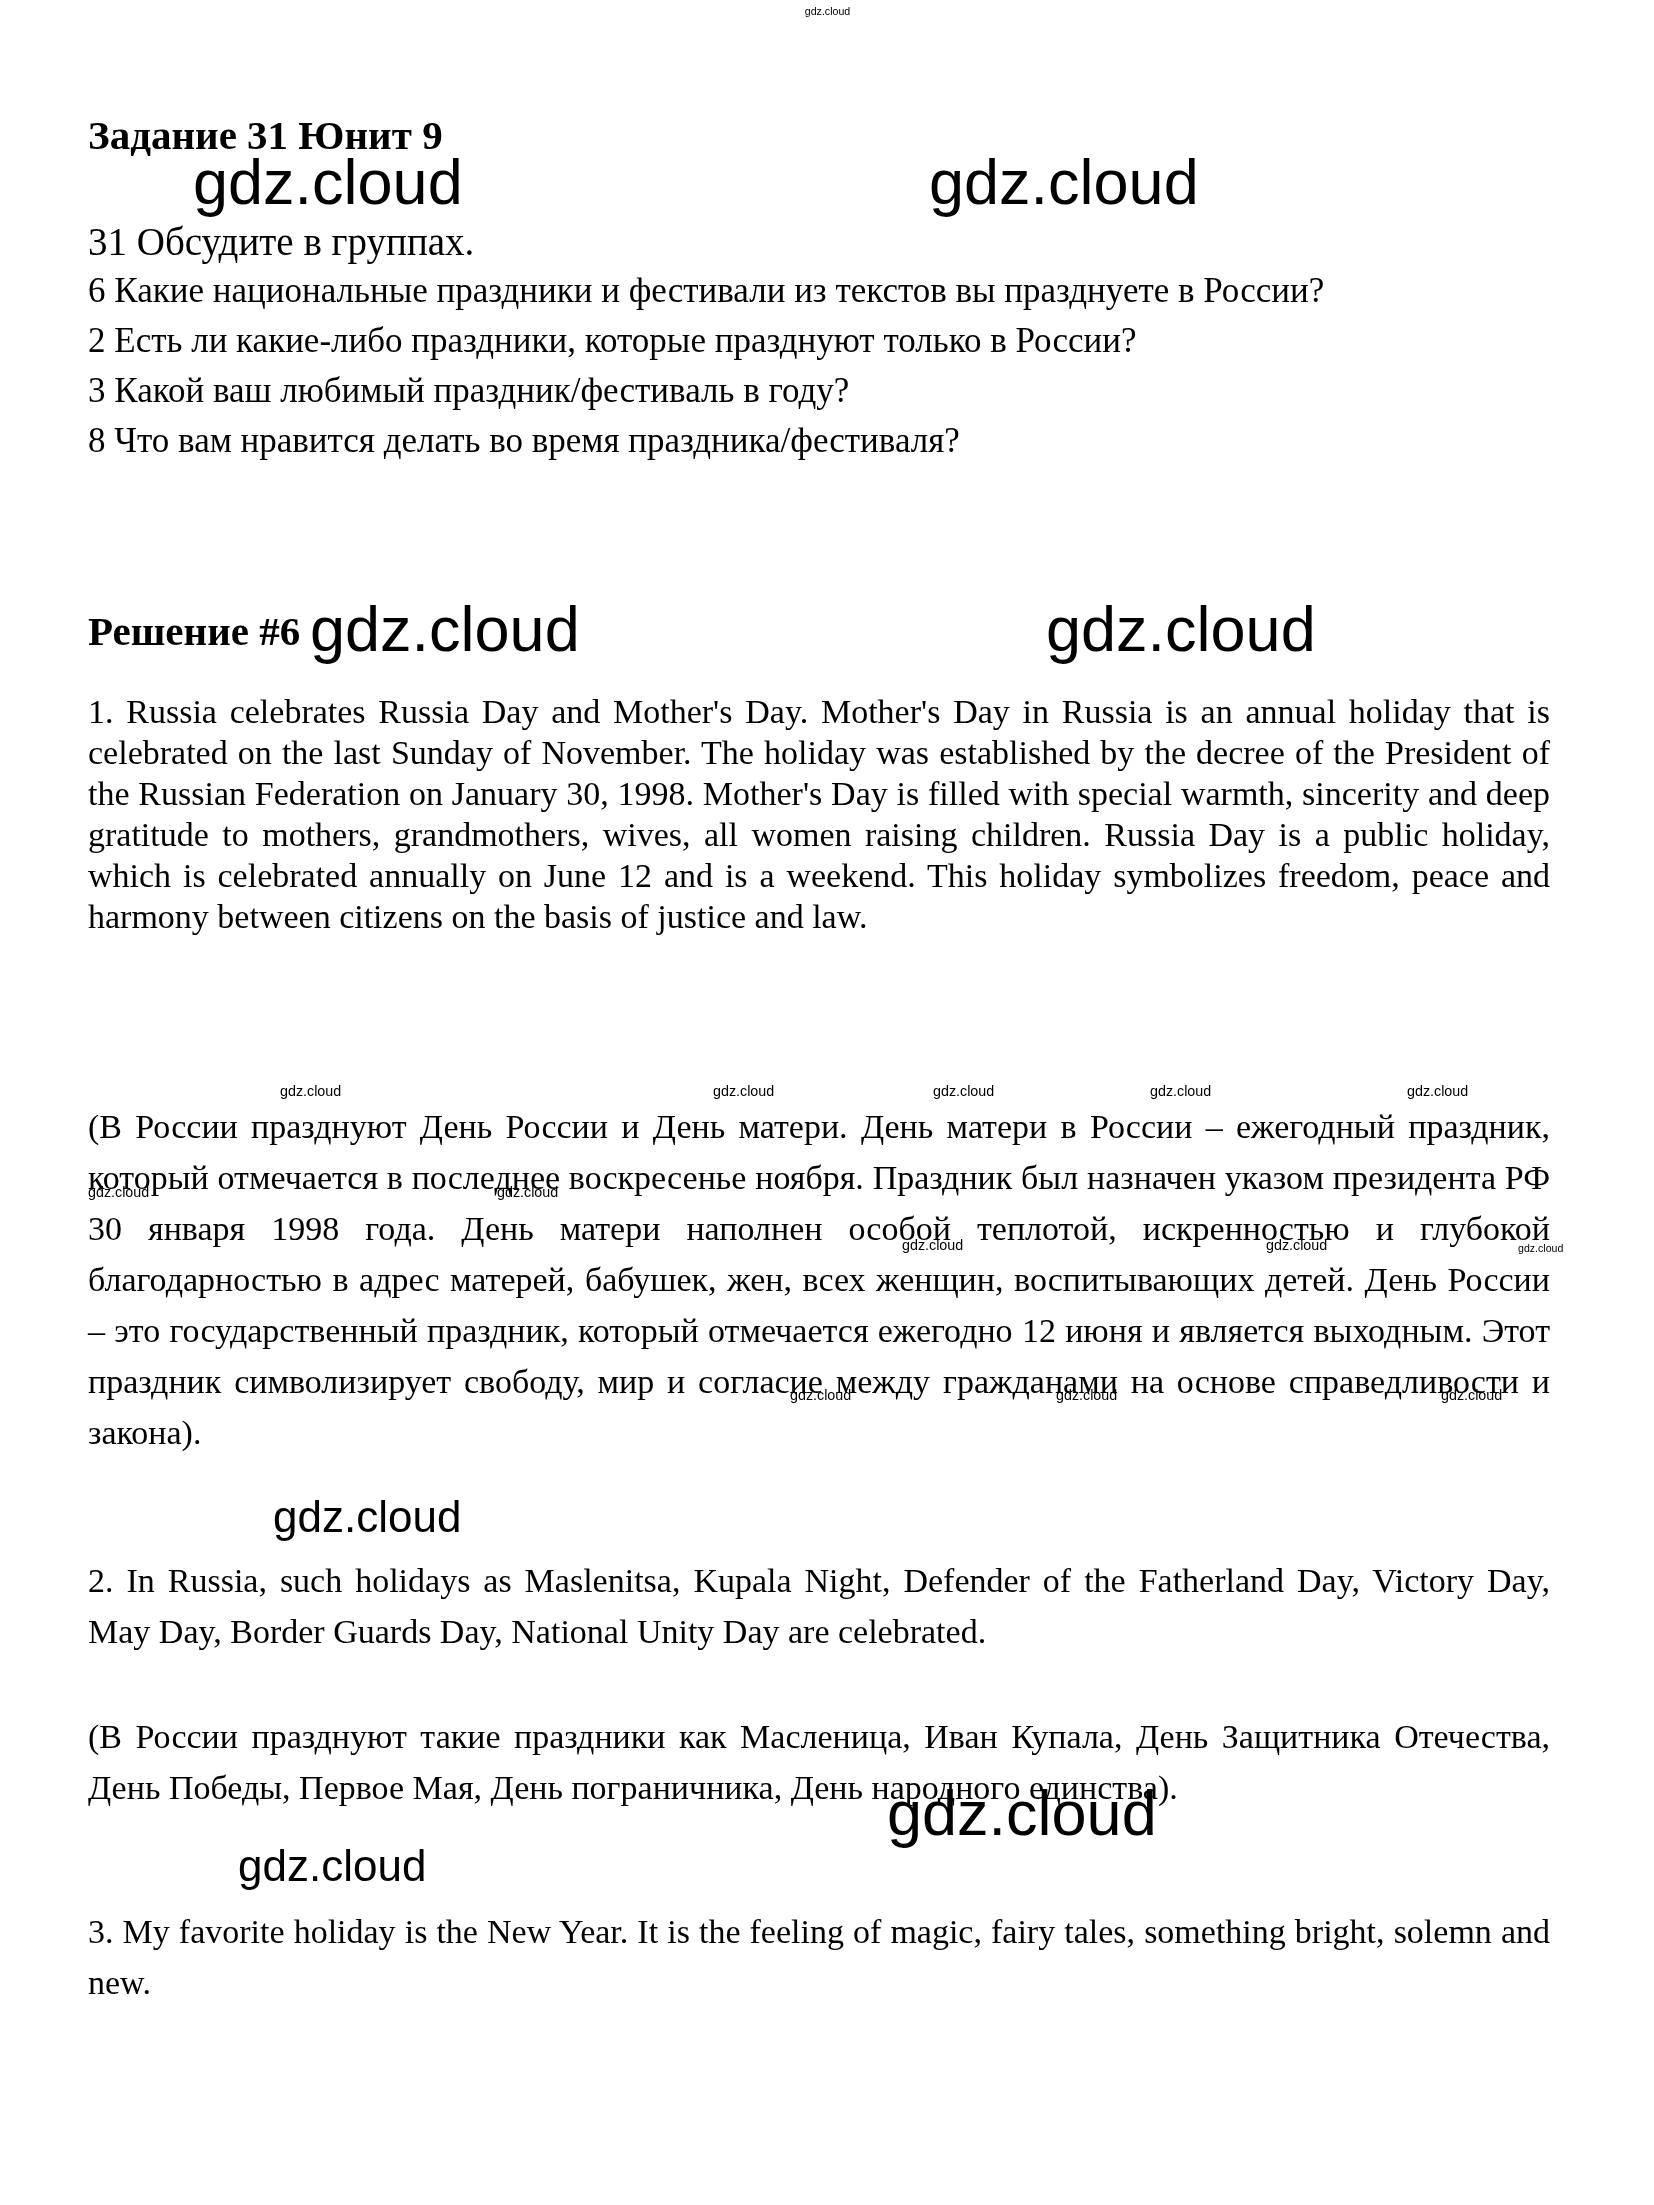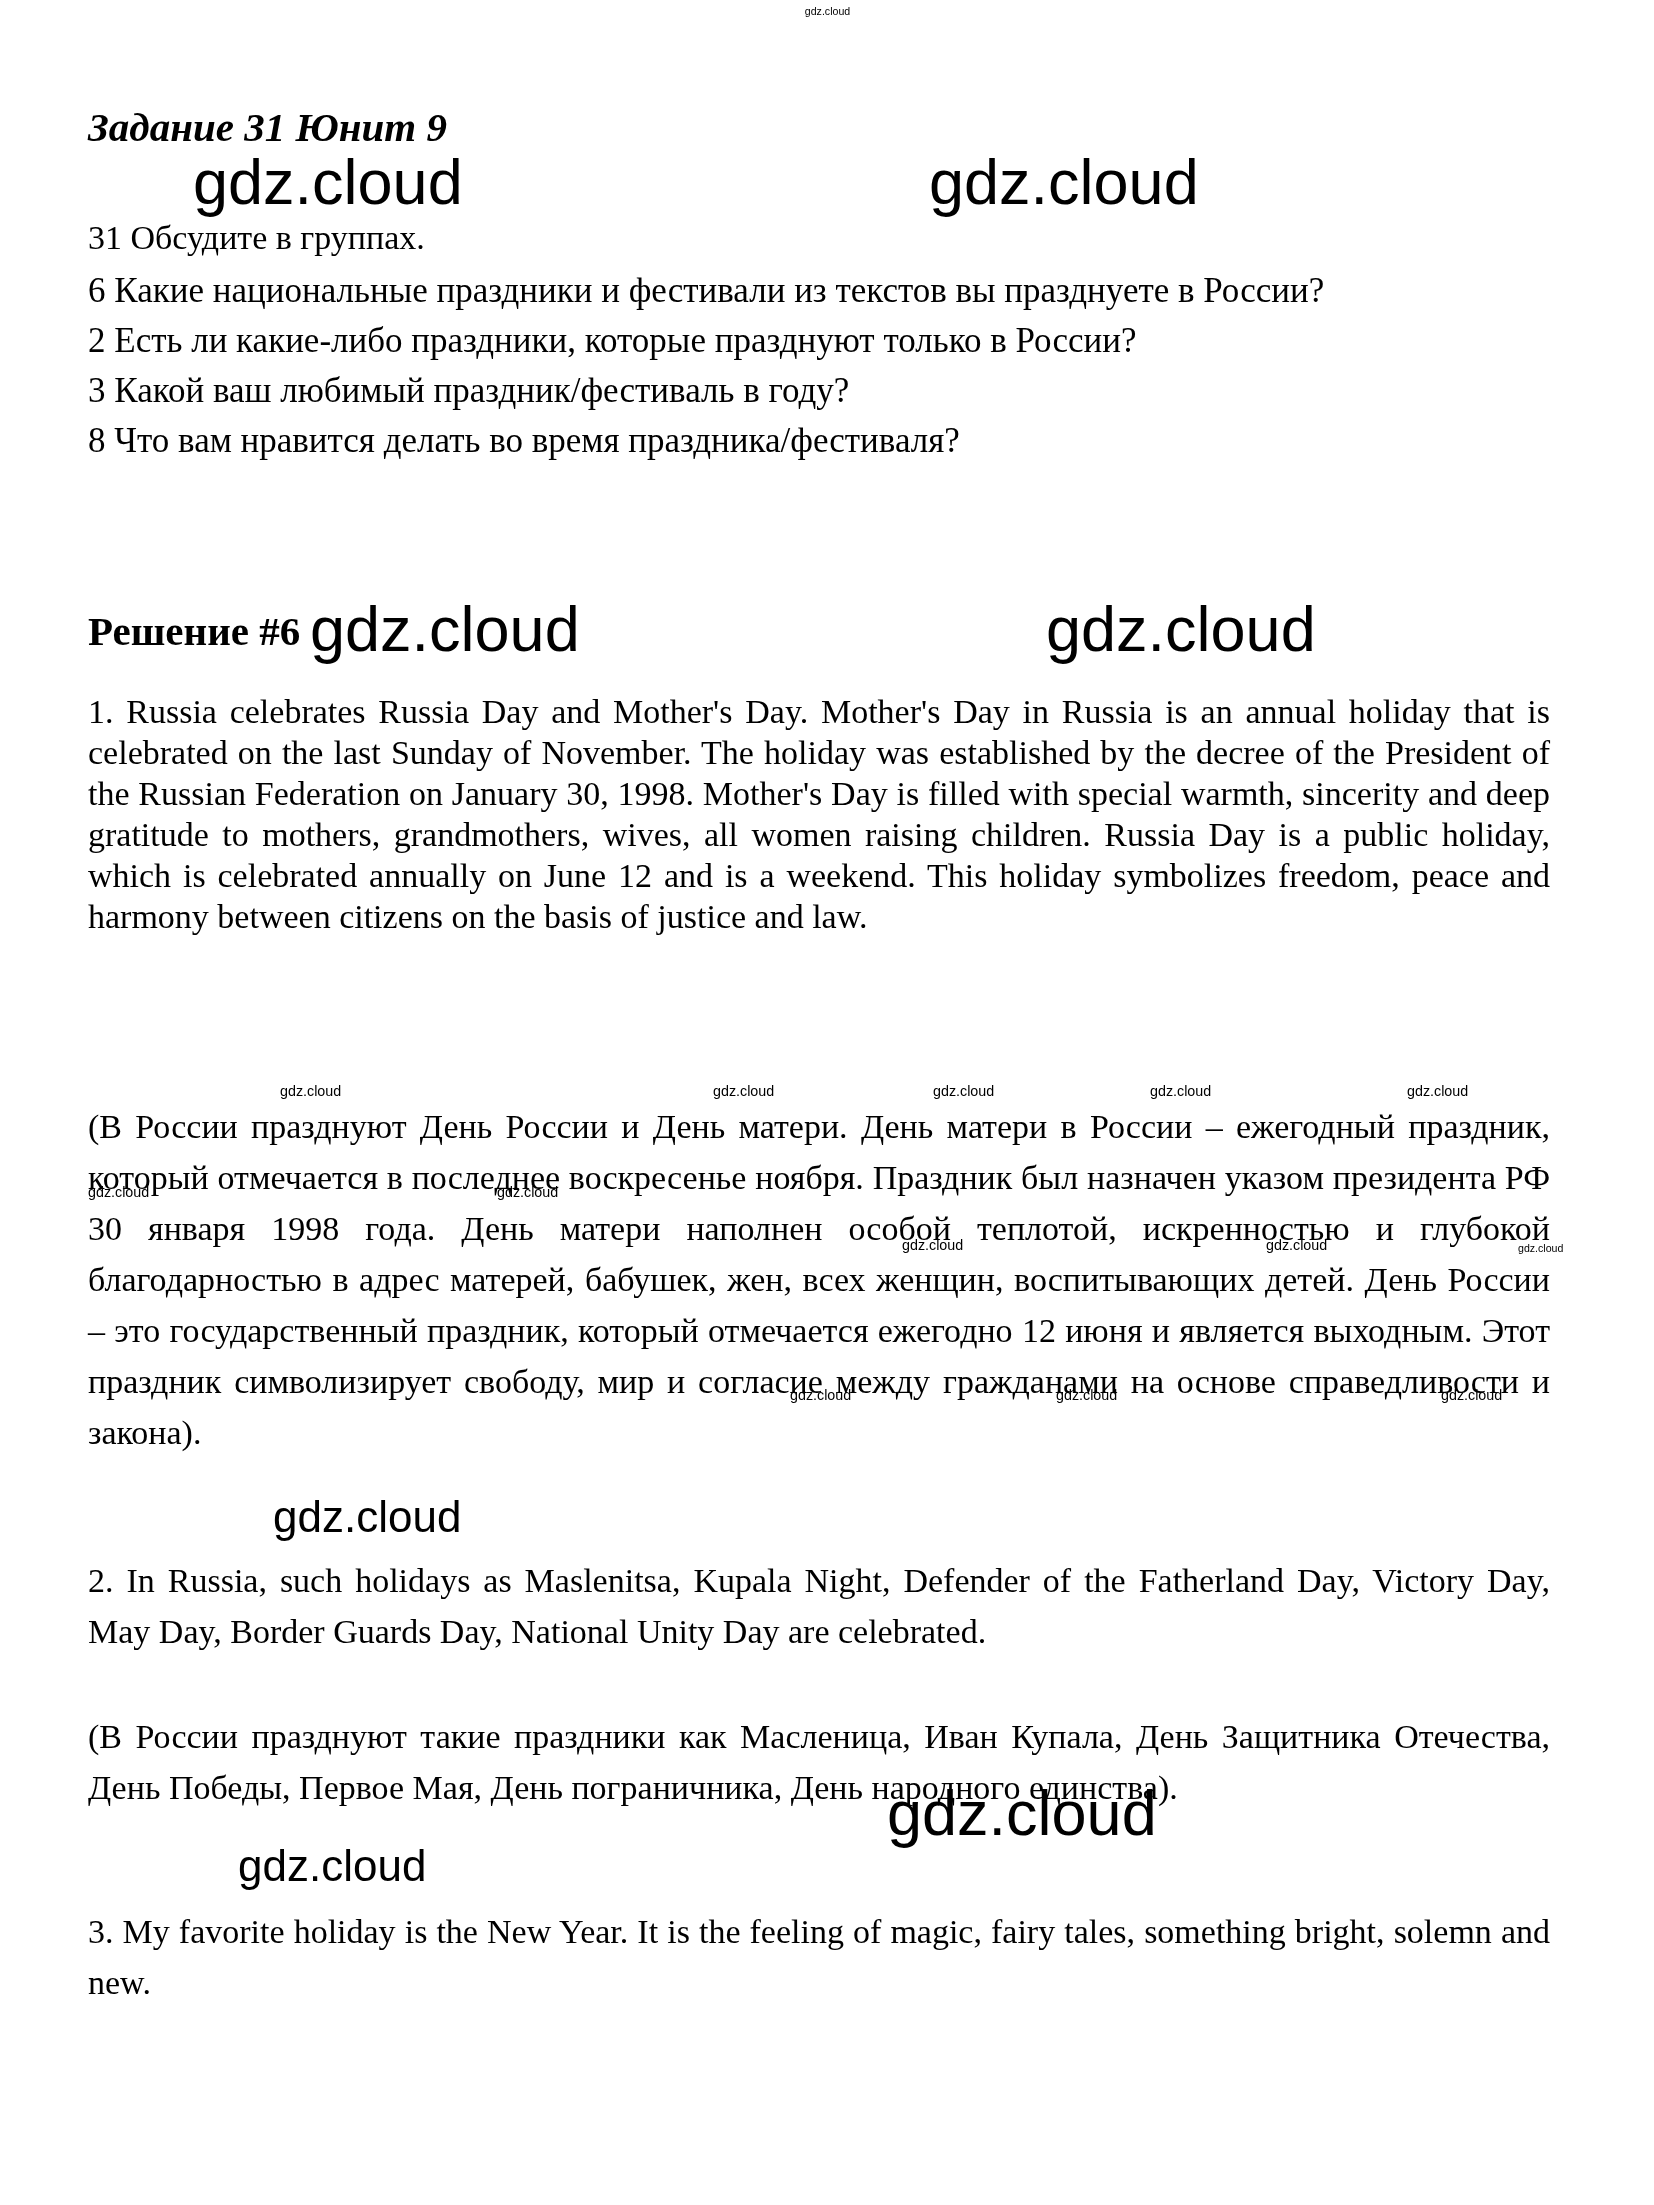--- a/index.html
+++ b/index.html
@@ -21,21 +21,21 @@
     font-size: 34px;
     text-align: justify;
     text-justify: inter-word;
   }
   .heading {
     font-size: 41px;
     font-weight: 700;
     line-height: 1.15;
   }
   .intro {
-    font-size: 34px;
+    font-size: 39px;
   }
   .question {
     font-size: 35px;
     line-height: 50px;
     text-align: justify;
     margin: 0;
   }
   .lh-en1 { line-height: 41px; }
   .lh-wide { line-height: 51px; }
   
@@ -52,21 +52,21 @@
   .wm-med   { font-size: 44px; }
   .wm-large { font-size: 63px; }
 </style>
 </head>
 <body>
 
 <div class="page">
 
   <div class="wm wm-tiny" style="top:6px; left:50%; transform:translateX(-50%);">gdz.cloud</div>
 
-  <div class="block heading" style="top:104px;font-style:italic;">Задание 31 Юнит 9</div>
+  <div class="block heading" style="top:112px;">Задание 31 Юнит 9</div>
 
   <div class="wm wm-large" style="top:151px; left:193px;">gdz.cloud</div>
   <div class="wm wm-large" style="top:151px; left:929px;">gdz.cloud</div>
 
   <div class="block intro" style="top:219px;">31 Обсудите в группах.</div>
 
   <div class="block" style="top:266px;">
     <p class="question">6 Какие национальные праздники и фестивали из текстов вы празднуете в России?</p>
     <p class="question">2 Есть ли какие-либо праздники, которые празднуют только в России?</p>
     <p class="question">3 Какой ваш любимый праздник/фестиваль в году?</p>

